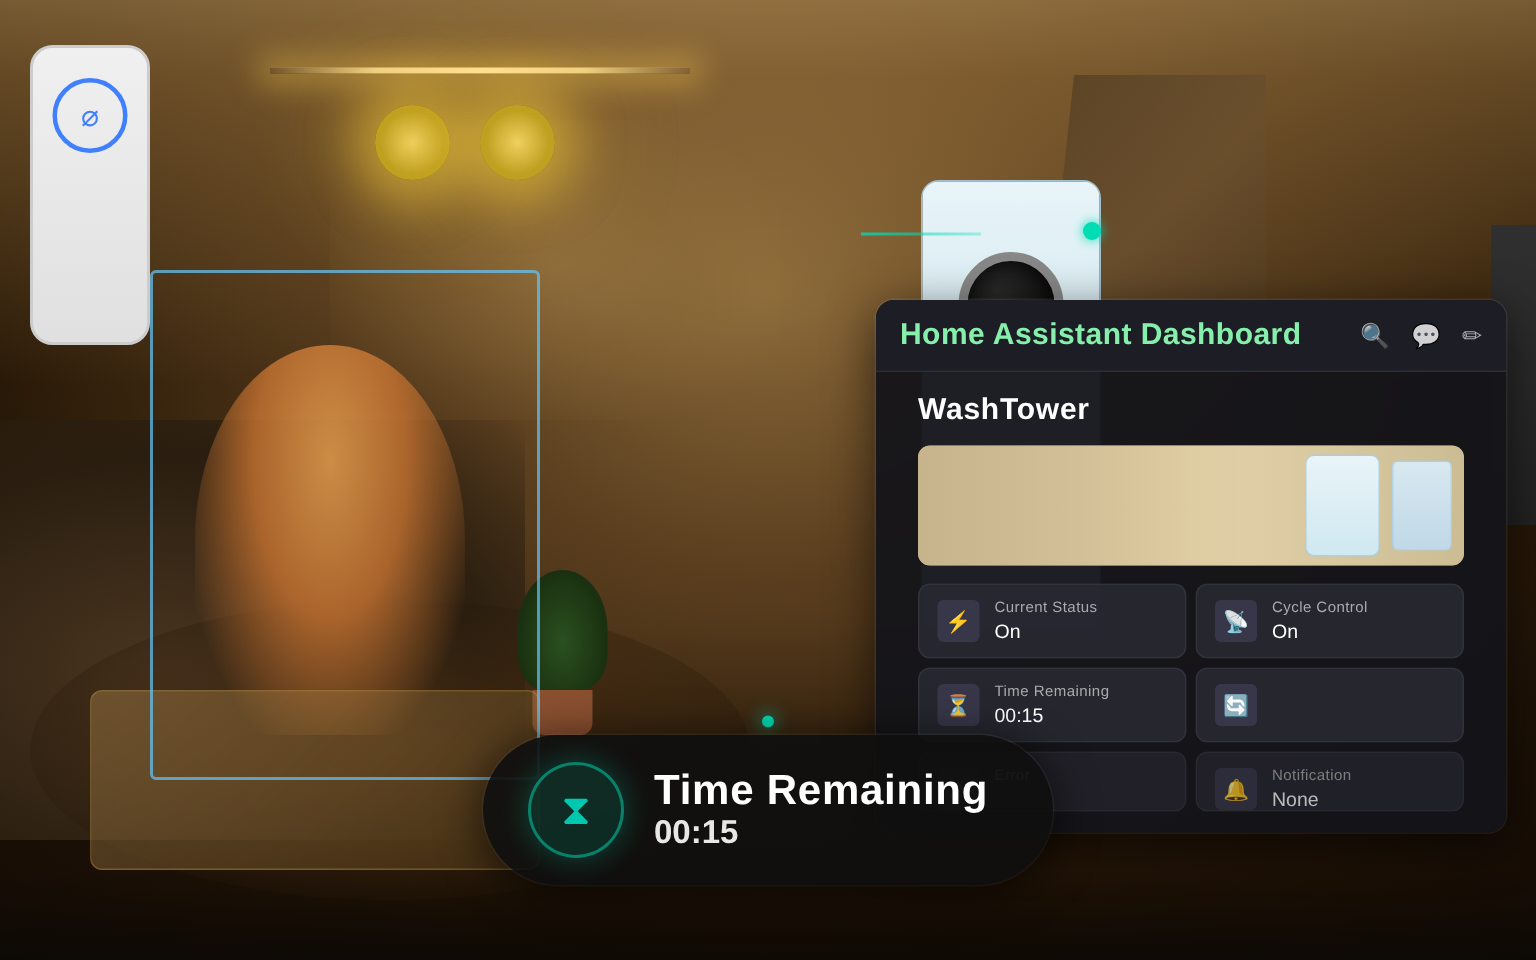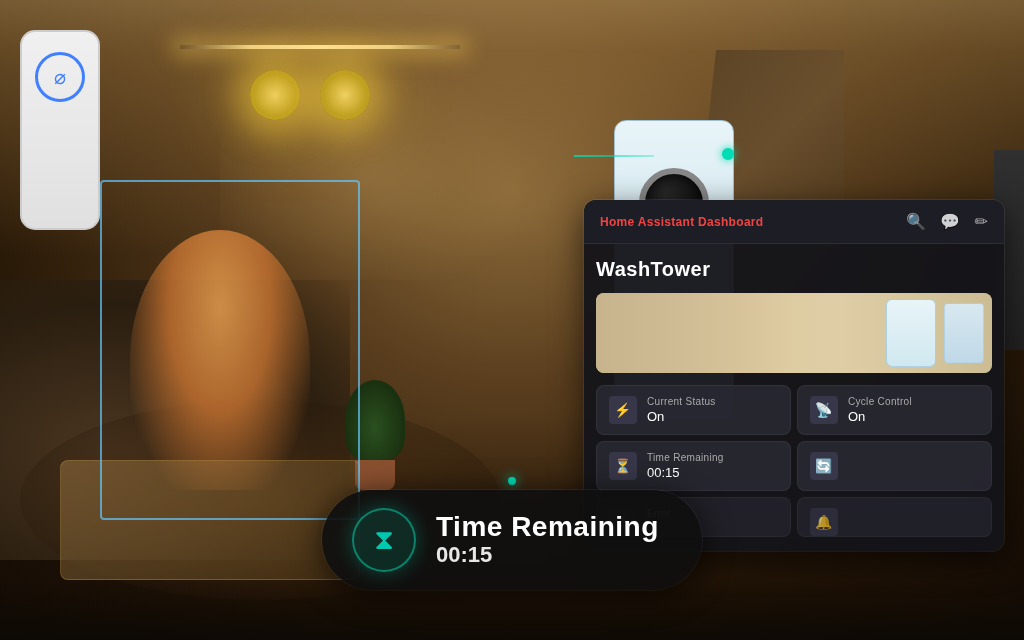--- a/index.html
+++ b/index.html
@@ -230,41 +230,41 @@
     .dashboard-header {
       background: rgba(30,30,38,0.98);
       padding: 12px 16px;
       display: flex;
       align-items: center;
       justify-content: space-between;
       border-bottom: 1px solid rgba(255,255,255,0.08);
     }
 
     .dashboard-title {
-      color: #ef4444;
-      font-size: 12px;
+      color: #86efac;
+      font-size: 20px;
       font-weight: 600;
       letter-spacing: 0.3px;
     }
 
     .dashboard-icons {
       display: flex;
       gap: 14px;
       align-items: center;
     }
 
     .dash-icon {
       color: #cccccc;
       font-size: 16px;
       cursor: pointer;
       opacity: 0.8;
     }
 
     .dashboard-body {
-      padding: 14px 12px;
+      padding: 14px 28px;
     }
 
     .device-name {
       color: #ffffff;
       font-size: 20px;
       font-weight: 700;
       margin-bottom: 12px;
       letter-spacing: 0.5px;
     }
 
@@ -554,20 +554,24 @@
 
       <div class="status-card" style="opacity:0.7; overflow:hidden; max-height:40px;">
         <div class="status-card-icon">⚠</div>
         <div class="status-card-content">
           <div class="status-card-label">Error</div>
         </div>
       </div>
 
       <div class="status-card" style="opacity:0.7; overflow:hidden; max-height:40px;">
         <div class="status-card-icon">🔔</div>
+        <div class="status-card-content">
+          <div class="status-card-label">Notification</div>
+          <div class="status-card-value">None</div>
+        </div>
       </div>
 
     </div>
   </div>
 </div>
 
 <div class="glow-dot-bottom"></div>
 
 <div class="time-remaining-pill">
   <div class="timer-icon-wrap">

